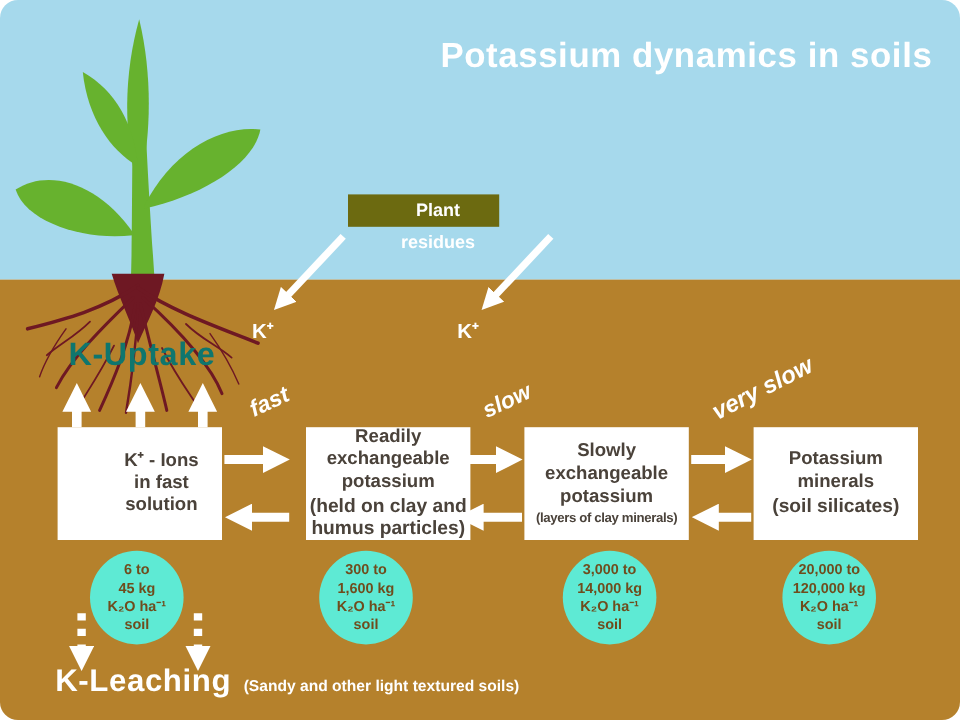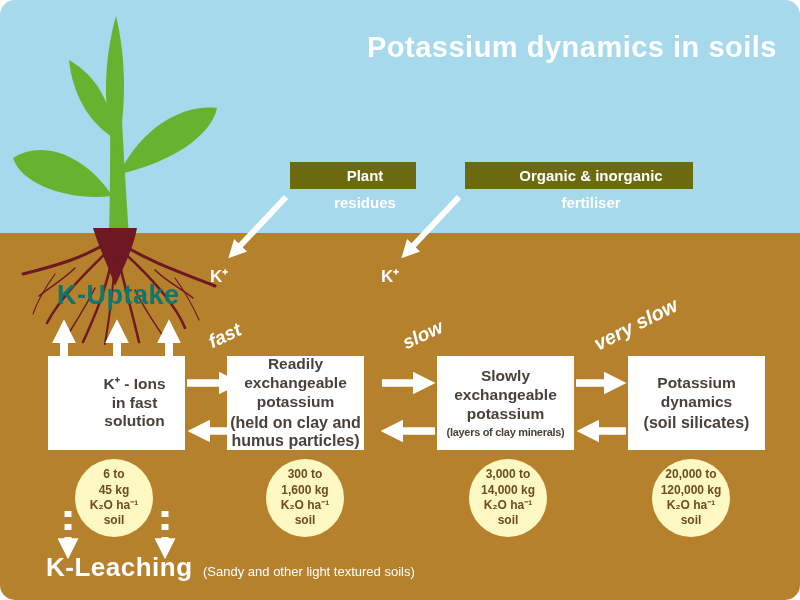--- a/index.html
+++ b/index.html
@@ -21,32 +21,32 @@
   .uptake { position:absolute; left:57px; top:280px; color:#0f766e; font-weight:bold;
             font-size:27px; letter-spacing:0.5px; z-index:3; }
   .rate { position:absolute; color:#ffffff; font-weight:bold; font-style:italic;
           font-size:19px; transform-origin:left top; white-space:nowrap; }
   .rate-fast { left:205px; top:333px; transform:rotate(-25deg); }
   .rate-slow { left:399px; top:334px; transform:rotate(-25deg); }
   .rate-very-slow { left:590px; top:335px; transform:rotate(-27deg); font-size:20px; }
   .pool { position:absolute; top:356px; width:137px; height:94px; background:#ffffff; z-index:4;
           display:flex; flex-direction:column; justify-content:center; align-items:center;
           text-align:center; }
-  .pool-1 { left:48px;padding-left:36px; } .pool-2 { left:227px;justify-content:center; } .pool-3 { left:437px; } .pool-4 { left:628px; }
+  .pool-1 { left:48px;padding-left:36px; } .pool-2 { left:255px;justify-content:center; } .pool-3 { left:437px; } .pool-4 { left:628px; }
   .pl { font-size:15.5px; font-weight:bold; line-height:1.22; color:#4a423a; }
   .pnote { font-size:16px; font-weight:bold; line-height:1.15; color:#4a423a; margin-top:2px; }
   .pnote-tight { font-size:11px; white-space:nowrap; letter-spacing:-0.3px; }
   .pool-circle { position:absolute; top:459px; width:78px; height:78px; border-radius:50%;
-                 background:#fef9c3; z-index:3; display:flex; flex-direction:column;
+                 background:#5eead4; z-index:3; display:flex; flex-direction:column;
                  justify-content:center; align-items:center; text-align:left; }
   .pc-1 { left:75px; } .pc-2 { left:266px; } .pc-3 { left:469px; } .pc-4 { left:652px; }
   .cl { font-size:12px; font-weight:bold; line-height:1.28; color:#6f4c1d; white-space:nowrap; }
   .leaching { position:absolute; left:46px; top:552px; color:#ffffff; white-space:nowrap; z-index:3; }
   .leach-big { font-size:26px; font-weight:bold; letter-spacing:0.5px; }
-  .leach-small { font-size:13px; font-weight:normal; margin-left:6px;margin-top:41px; }
+  .leach-small { font-size:13px; font-weight:bold; margin-left:6px;margin-top:41px; }
 </style>
 </head>
 <body>
 
 <div class="canvas">
 
   <div class="sky"></div>
   <div class="soil"></div>
 
   <svg class="layer" width="240" height="236" viewBox="0 0 240 236" style="left:0;top:0;">
@@ -101,21 +101,20 @@
       <path d="M626,431 L596,431" stroke-width="7.5" marker-end="url(#aw)"></path>
 
       <path d="M68,511 L68,541" stroke-width="7" stroke-dasharray="6 7" marker-end="url(#aw)"></path>
       <path d="M165,511 L165,541" stroke-width="7" stroke-dasharray="6 7" marker-end="url(#aw)"></path>
     </g>
   </svg>
 
   <div class="title">Potassium dynamics in soils</div>
 
   <div class="src-box src-1">Plant residues</div>
-  <div class="src-box src-2">Organic &amp; inorganic fertiliser</div>
 
   <div class="kplus kp-1">K⁺</div>
   <div class="kplus kp-2">K⁺</div>
 
   <div class="uptake">K-Uptake</div>
 
   <div class="rate rate-fast">fast</div>
   <div class="rate rate-slow">slow</div>
   <div class="rate rate-very-slow">very slow</div>
 
@@ -131,21 +130,21 @@
     <div class="pnote">(held on clay and humus particles)</div>
   </div>
   <div class="pool pool-3">
     <div class="pl">Slowly</div>
     <div class="pl">exchangeable</div>
     <div class="pl">potassium</div>
     <div class="pnote pnote-tight">(layers of clay minerals)</div>
   </div>
   <div class="pool pool-4">
     <div class="pl">Potassium</div>
-    <div class="pl">dynamics</div>
+    <div class="pl">minerals</div>
     <div class="pnote">(soil silicates)</div>
   </div>
 
   <div class="pool-circle pc-1">
     <div class="cl">6 to</div>
     <div class="cl">45 kg</div>
     <div class="cl">K₂O ha⁻¹</div>
     <div class="cl">soil</div>
   </div>
   <div class="pool-circle pc-2">

